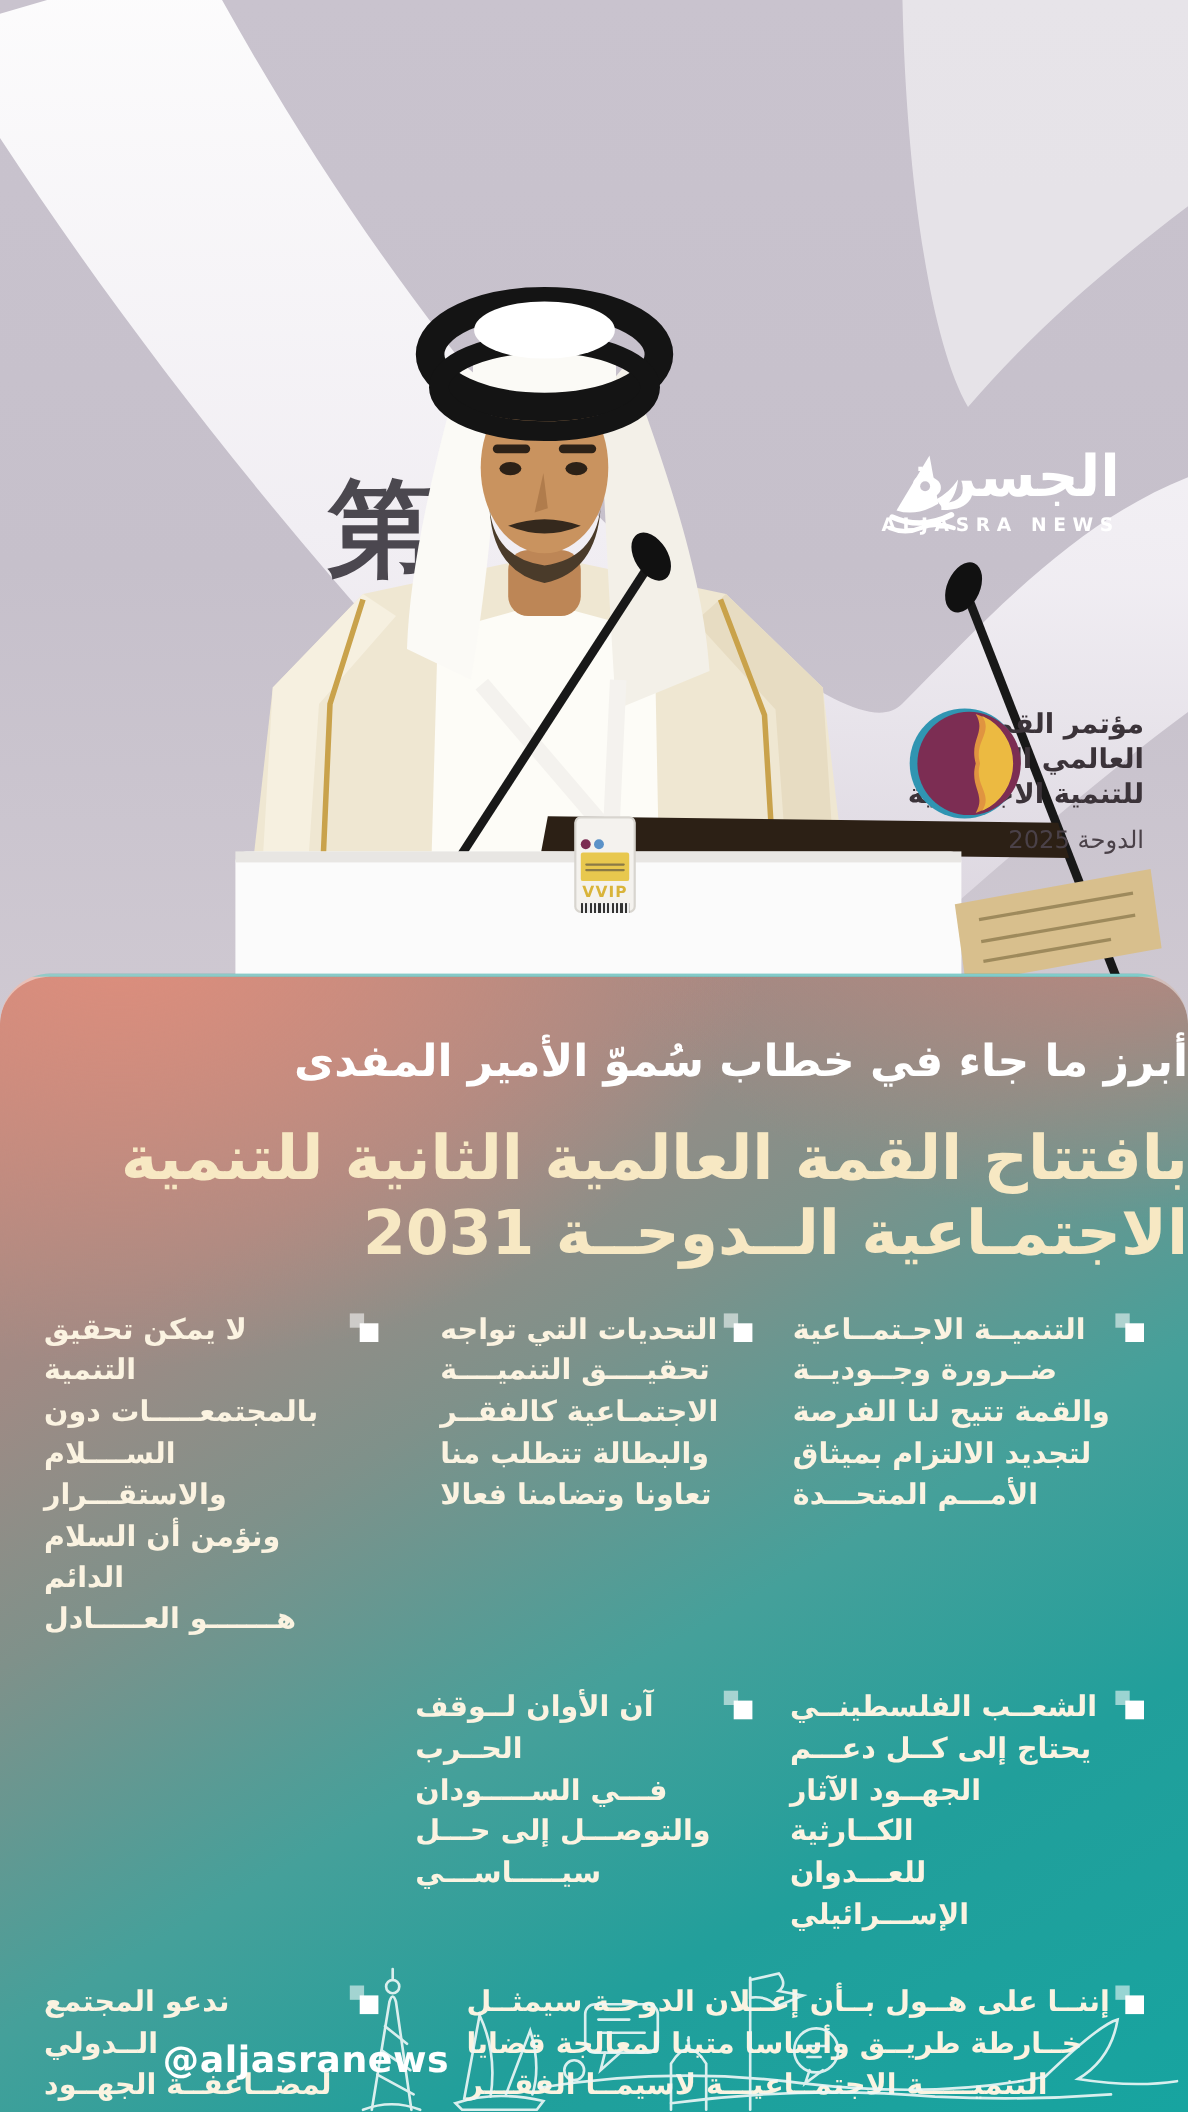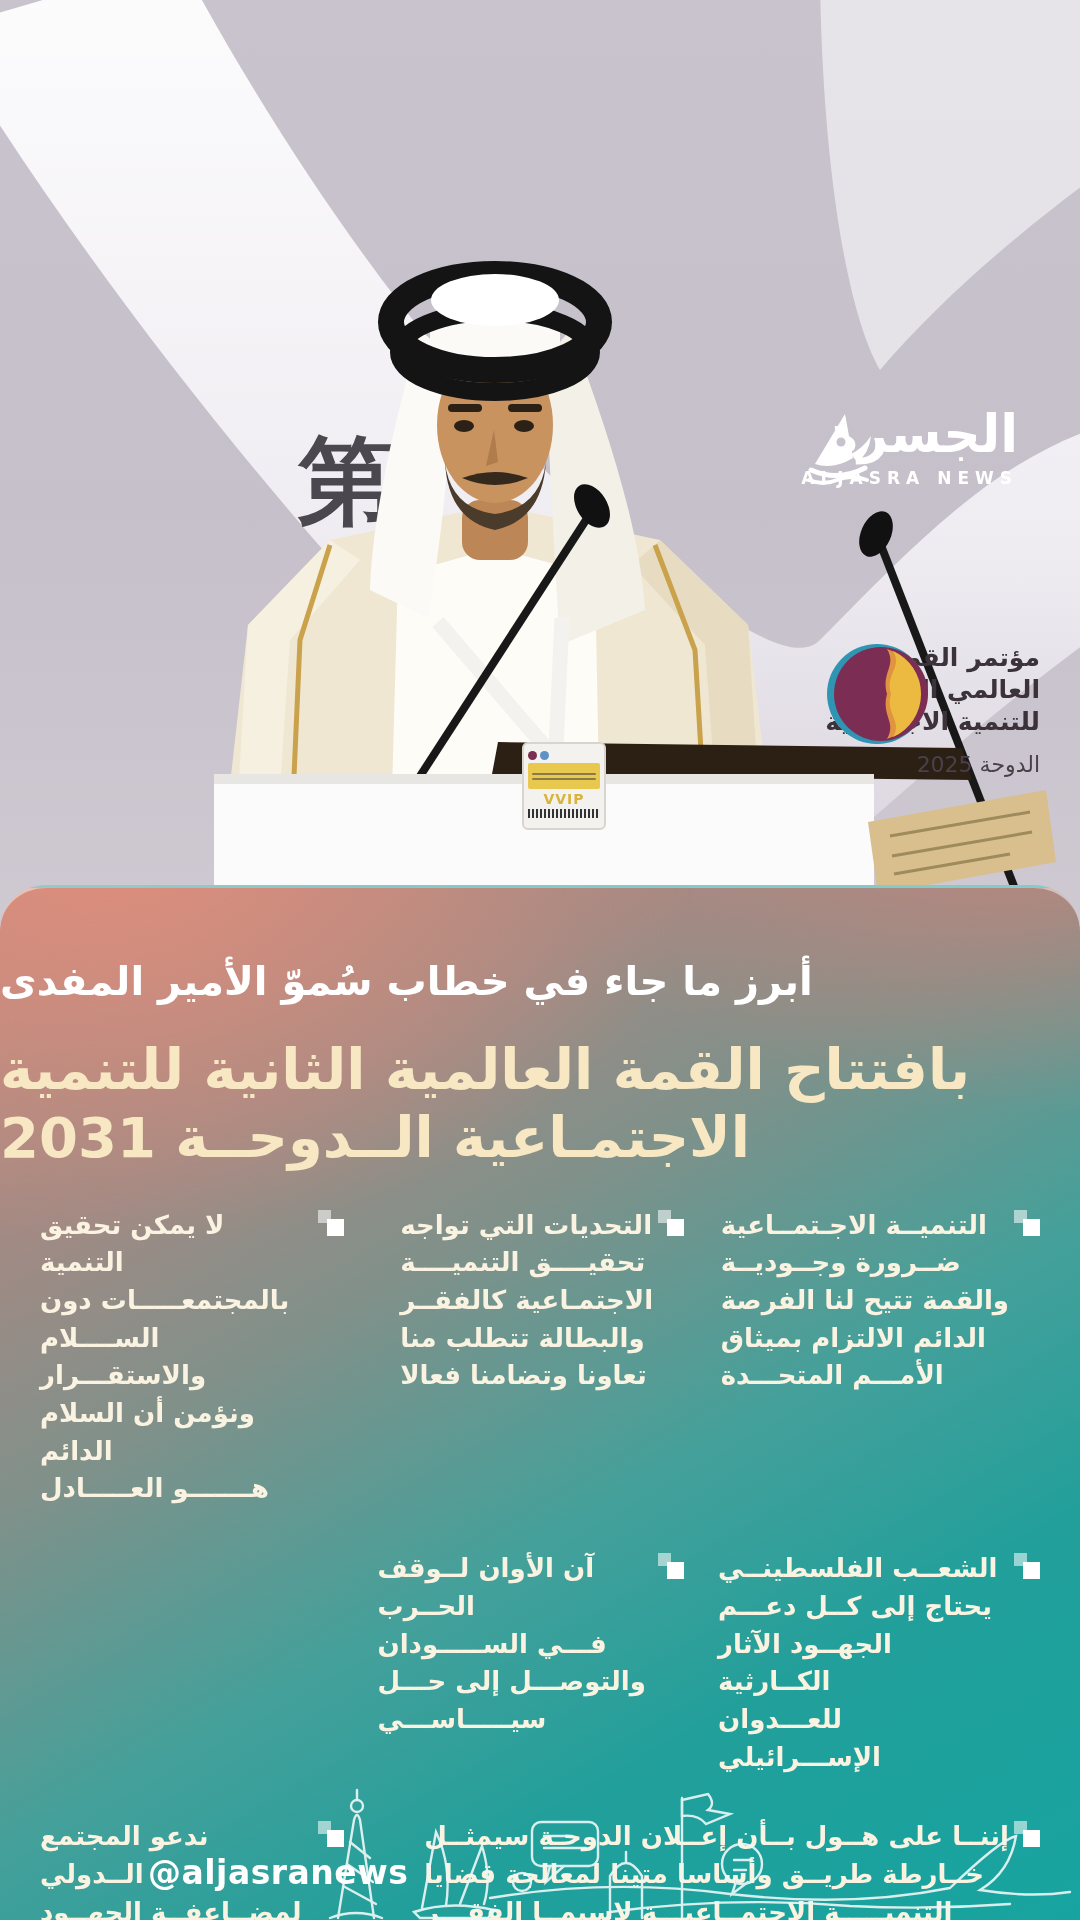--- a/index.html
+++ b/index.html
@@ -21,41 +21,41 @@
   .brand-ar{font-size:52px;font-weight:bold;line-height:1;direction:rtl;}
   .brand-en{font-size:17px;letter-spacing:6px;margin-top:8px;font-weight:bold;}
 
   
   .summit{position:absolute;right:40px;top:642px;z-index:5;display:flex;align-items:center;gap:16px;}
   .summit-text{text-align:right;direction:rtl;color:#3b3339;}
   .summit-l{font-size:25px;font-weight:bold;line-height:1.28;}
   .summit-l4{font-size:22px;font-weight:normal;color:#4a4148;margin-top:14px;}
 
   
-  .badge{position:absolute;left:522px;top:742px;width:84px;height:88px;background:#f4f2ee;
-         border:2px solid #d8d5cf;border-radius:6px;z-index:6;padding:6px 4px;box-sizing:border-box;}
+  .badge{position:absolute;left:522px;top:742px;width:56px;height:88px;background:#f4f2ee;
+         border:2px solid #d8d5cf;border-radius:6px;z-index:6;padding:18px 4px;box-sizing:border-box;}
   .badge-logos{height:10px;display:flex;gap:3px;align-items:center;}
   .badge-dot1{width:9px;height:9px;border-radius:50%;background:#7c2d53;}
   .badge-dot2{width:9px;height:9px;border-radius:50%;background:#5b92c8;}
   .badge-strip{margin-top:3px;height:26px;background:#e8c84e;border-radius:2px;
                display:flex;flex-direction:column;justify-content:center;gap:3px;padding:0 4px;}
   .badge-strip i{display:block;height:2px;background:#8a7a46;border-radius:1px;}
   .badge-vvip{margin-top:2px;text-align:center;color:#d9b43a;font-weight:bold;font-size:14px;letter-spacing:1px;}
   .badge-bar{margin-top:2px;height:9px;background:repeating-linear-gradient(90deg,#333 0 2px,#eee 2px 4px);}
 
   
   .panel{position:absolute;left:0;top:885px;width:1080px;height:1035px;z-index:10;
          border-radius:46px 46px 0 0;
          border-top:3px solid rgba(255,255,255,.45);
          box-sizing:border-box;
          background:
            radial-gradient(950px 640px at 10% -4%, rgba(224,142,124,.95), rgba(224,142,124,0) 62%),
            radial-gradient(900px 560px at 96% -8%, rgba(206,131,122,.8), rgba(206,131,122,0) 55%),
            linear-gradient(150deg,#bb8a80 0%,#a18a84 22%,#7f918a 38%,#45a09a 58%,#219f9b 76%,#17a4a0 100%);}
-  .headline{direction:rtl;text-align:left;padding-top:68px;}
+  .headline{direction:rtl;text-align:right;padding-top:52px;}
   .headline-1{color:#ffffff;font-size:40px;font-weight:bold;line-height:1.25;}
   .headline-2,.headline-3{color:#f7e8c3;font-size:56px;font-weight:bold;line-height:1.22;}
   .headline-2{margin-top:30px;}
 
   
   .bullets{direction:rtl;margin:34px 40px 0 40px;display:grid;
            grid-template-columns:1.05fr 1fr 0.99fr;column-gap:34px;row-gap:42px;}
   .bullet{display:flex;gap:14px;align-items:flex-start;}
   .bullet.wide{grid-column:span 2;}
   .marker{flex:0 0 auto;position:relative;width:17px;height:17px;background:#ffffff;margin-top:12px;}
@@ -194,21 +194,21 @@
       <div class="headline-2">بافتتاح القمة العالمية الثانية للتنمية</div>
       <div class="headline-3">الاجتمـاعية الــدوحــة 2031</div>
     </div>
 
     <div class="bullets">
       <div class="bullet">
         <span class="marker"></span>
         <div class="btext">التنميــة الاجـتمــاعية
 ضــرورة وجــوديــة
 والقمة تتيح لنا الفرصة
-الدائم الالتزام بميثاق
+لتجديد الالتزام بميثاق
 الأمـــم المتحـــدة</div>
       </div>
       <div class="bullet">
         <span class="marker"></span>
         <div class="btext">التحديات التي تواجه
 تحقيــــق التنميــــة
 الاجتمـاعية كالفقــر
 والبطالة تتطلب منا
 تعاونا وتضامنا فعالا</div>
       </div>

